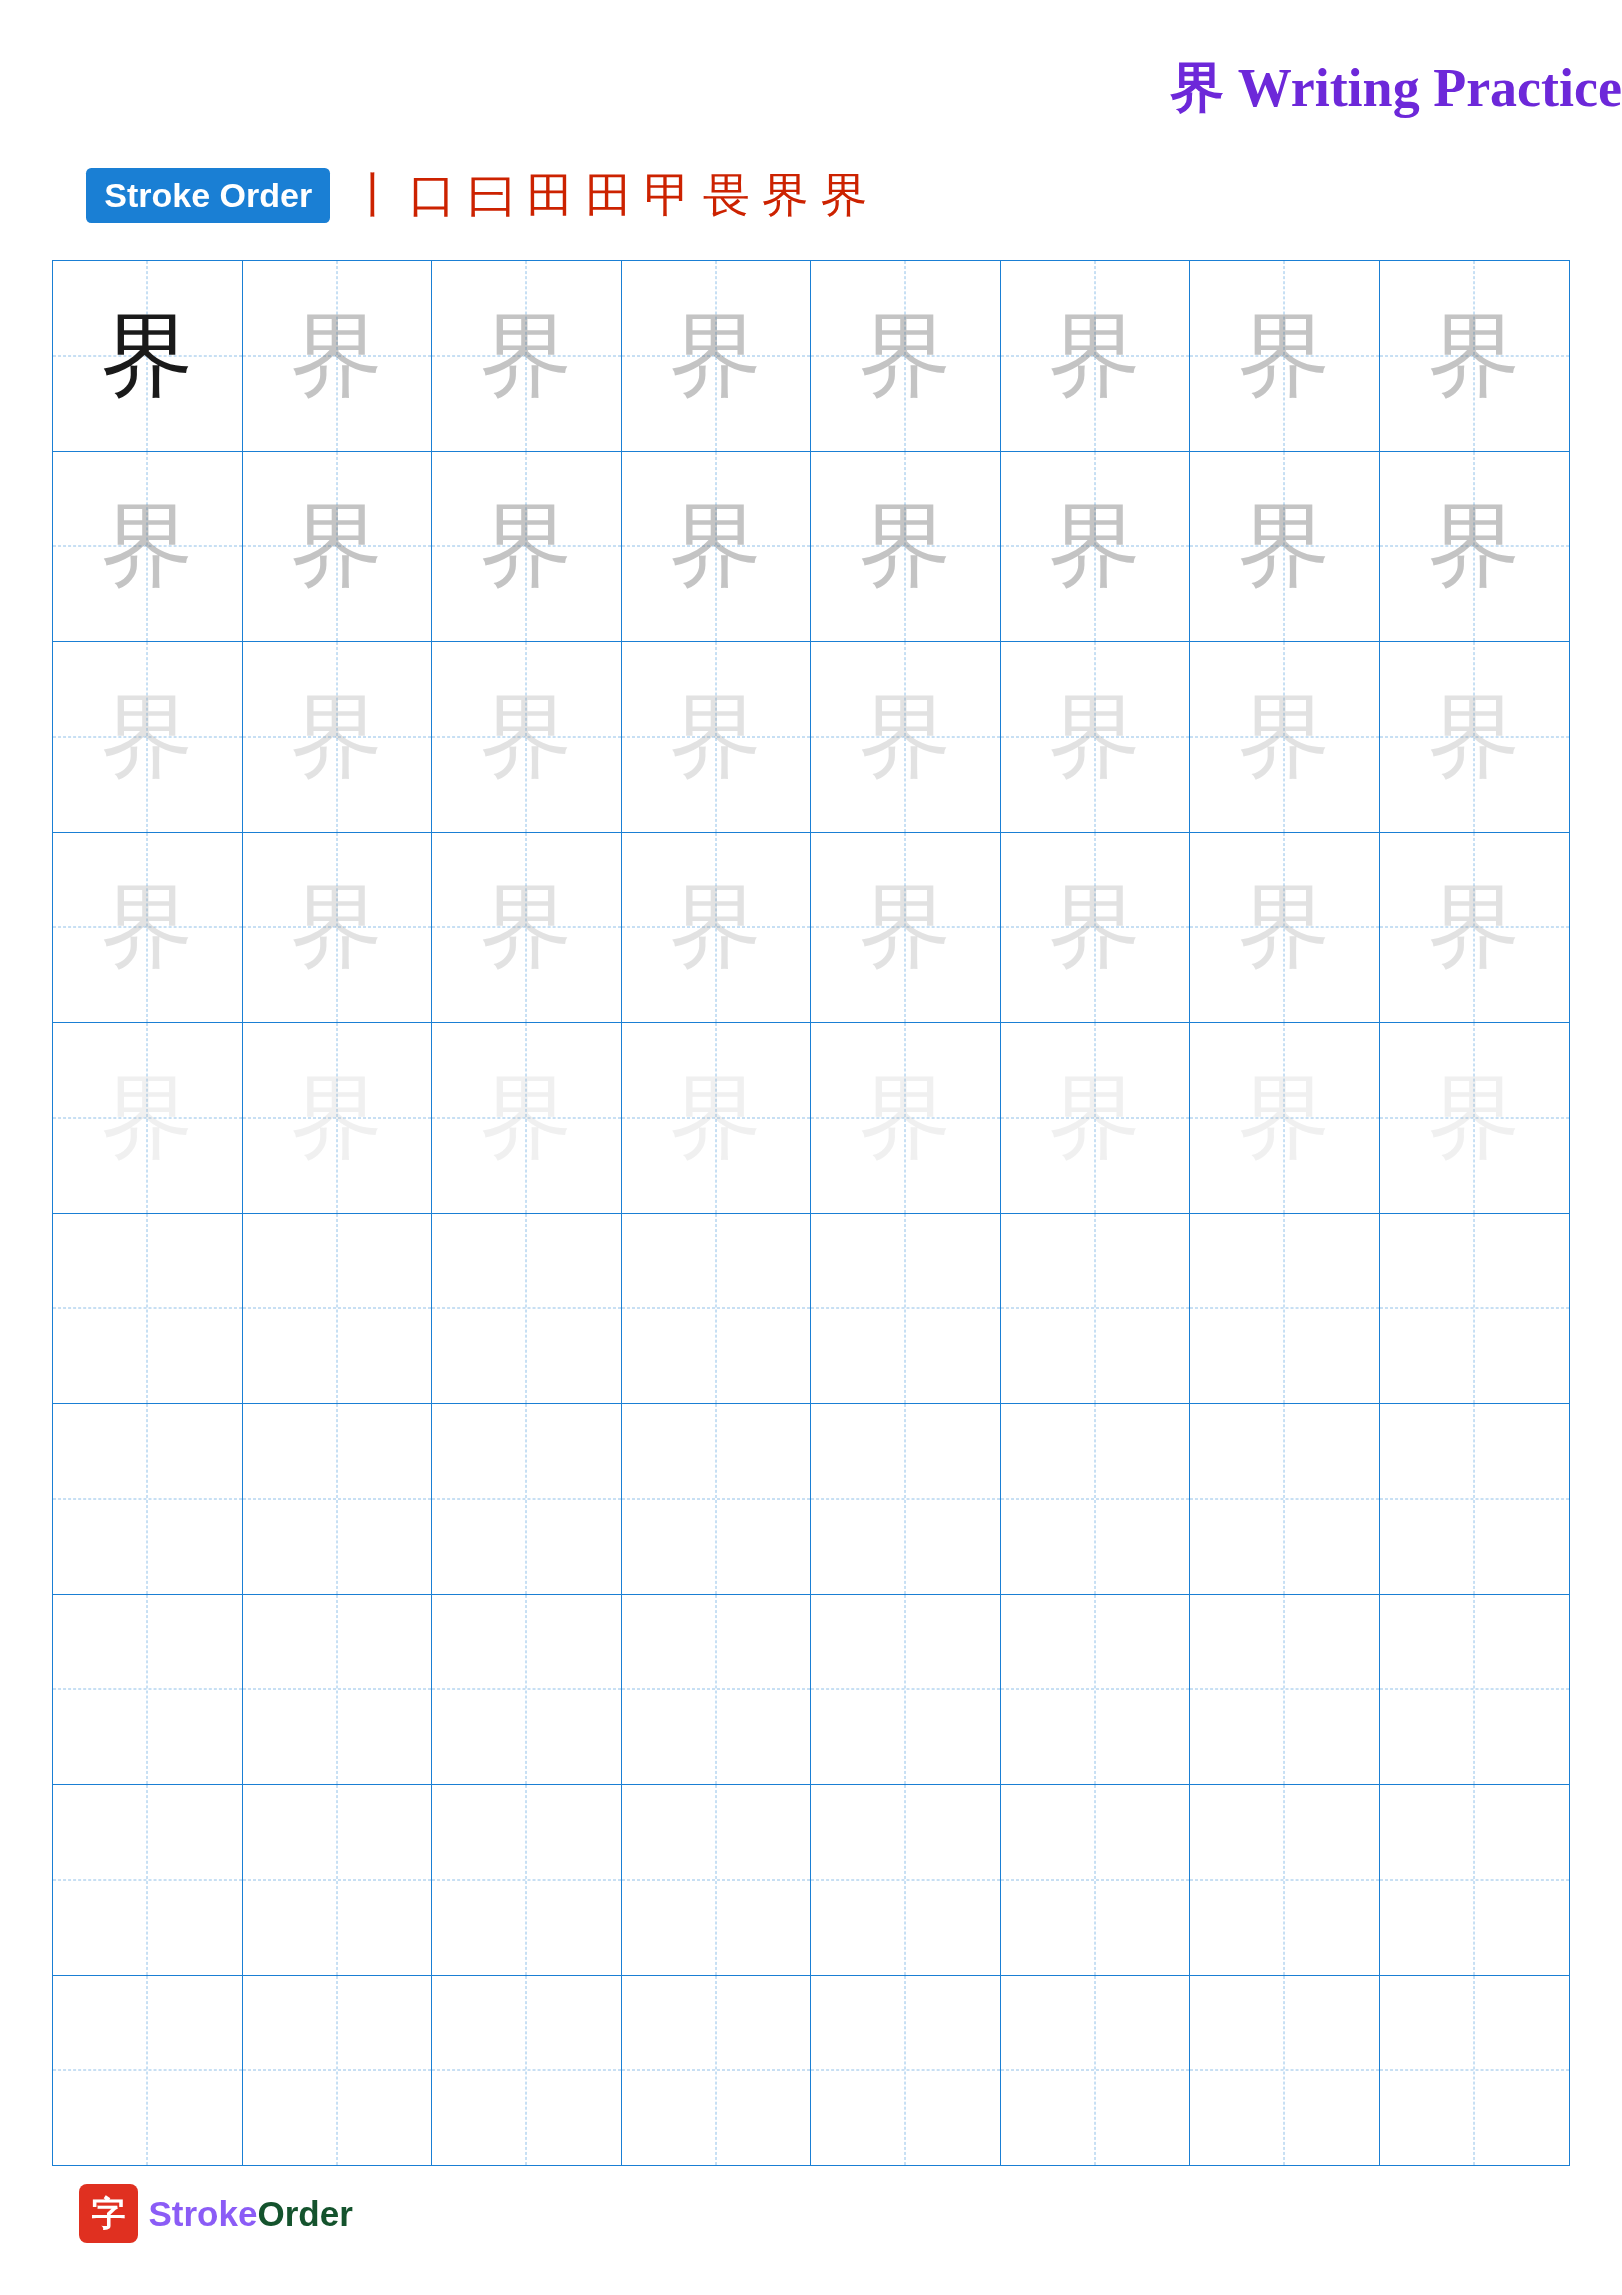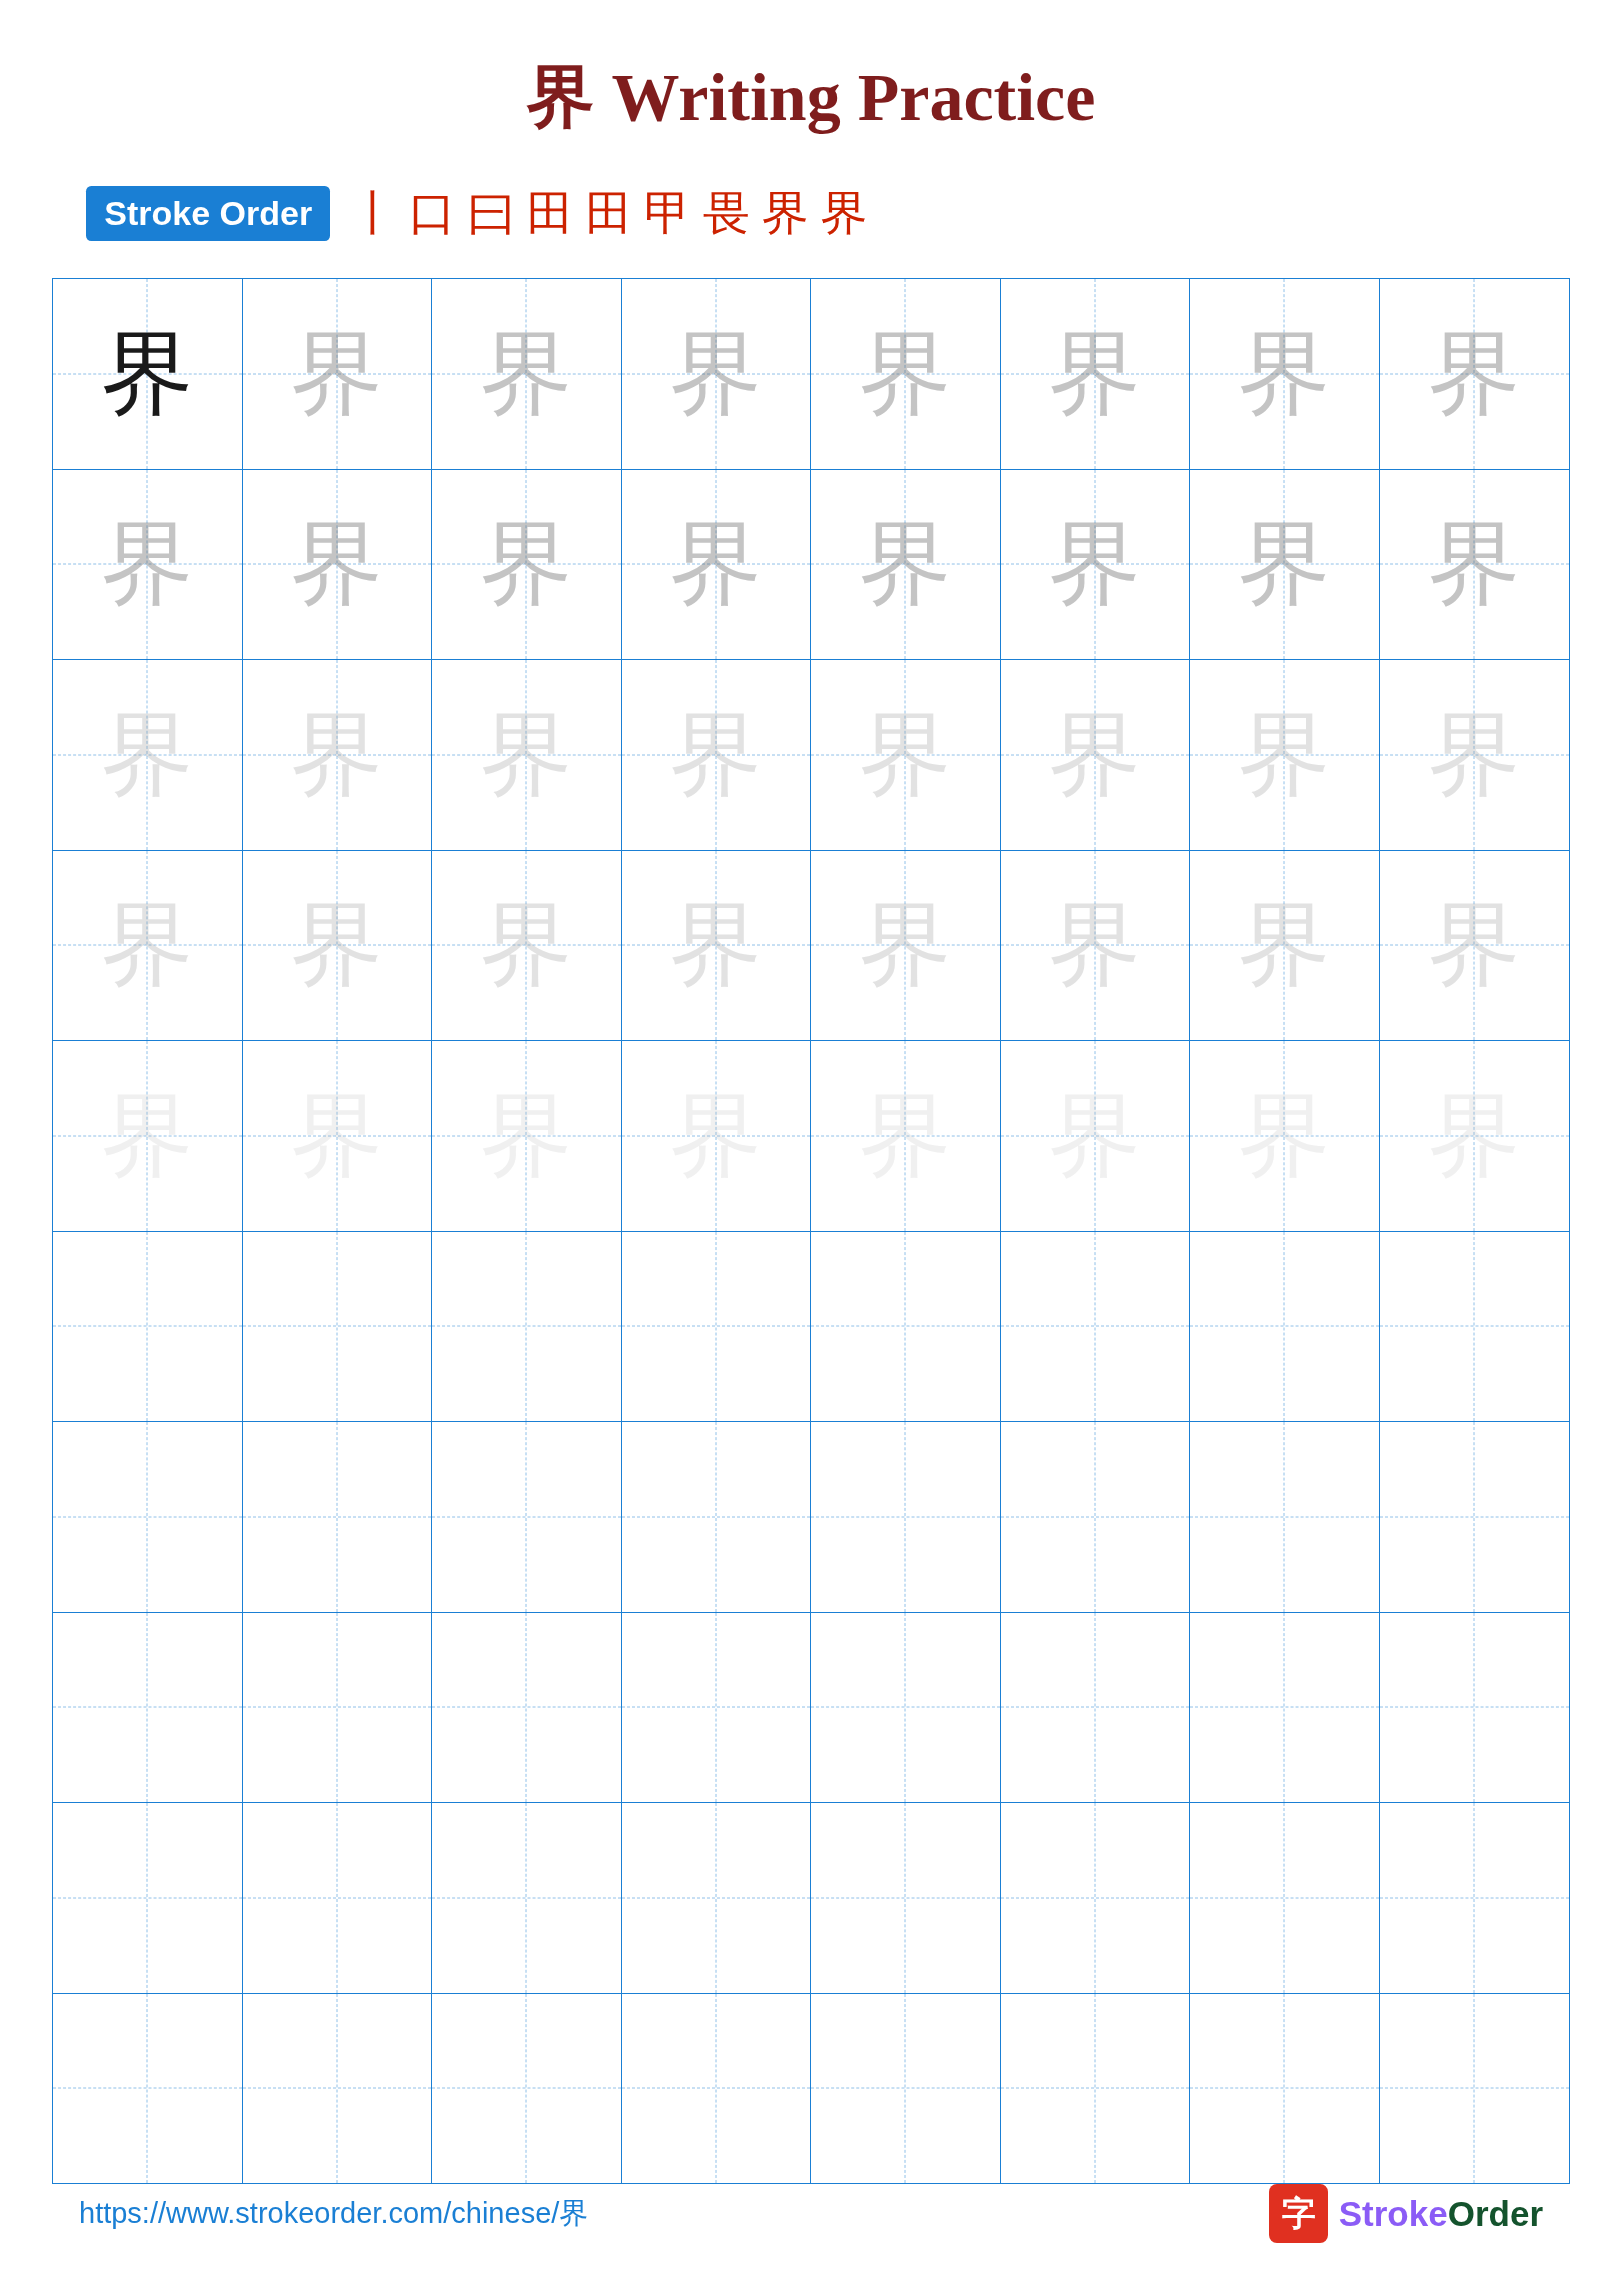--- a/index.html
+++ b/index.html
@@ -6,26 +6,26 @@
     body {
       width: 1622px;
       height: 2295px;
       background: #ffffff;
       font-family: serif;
       position: relative;
       overflow: hidden;
     }
 
     .page-title {
-      text-align: center;
+      text-align: right;
       padding-top: 52px;
       padding-bottom: 39px;
-      font-size: 68px;
+      font-size: 54px;
       font-weight: bold;
-      color: #7f1d1d;
+      color: #6d28d9;
     }
 
     .stroke-order-section {
       display: flex;
       align-items: center;
       padding-left: 86px;
       margin-bottom: 33px;
       gap: 19.6px;
     }
 
@@ -386,21 +386,20 @@
     <div class="grid-cell"></div>
     <div class="grid-cell"></div>
     <div class="grid-cell"></div>
     <div class="grid-cell"></div>
     <div class="grid-cell"></div>
   </div>
 
 </div>
 
 <div class="footer">
-  <a class="footer-url">https://www.strokeorder.com/chinese/界</a>
   <div class="footer-logo">
     <div class="footer-logo-icon">字</div>
     <div class="footer-logo-text">
       <span style="color:#8b5cf6">Stroke</span><span>Order</span>
     </div>
   </div>
 </div>
 
 
 </body></html>

